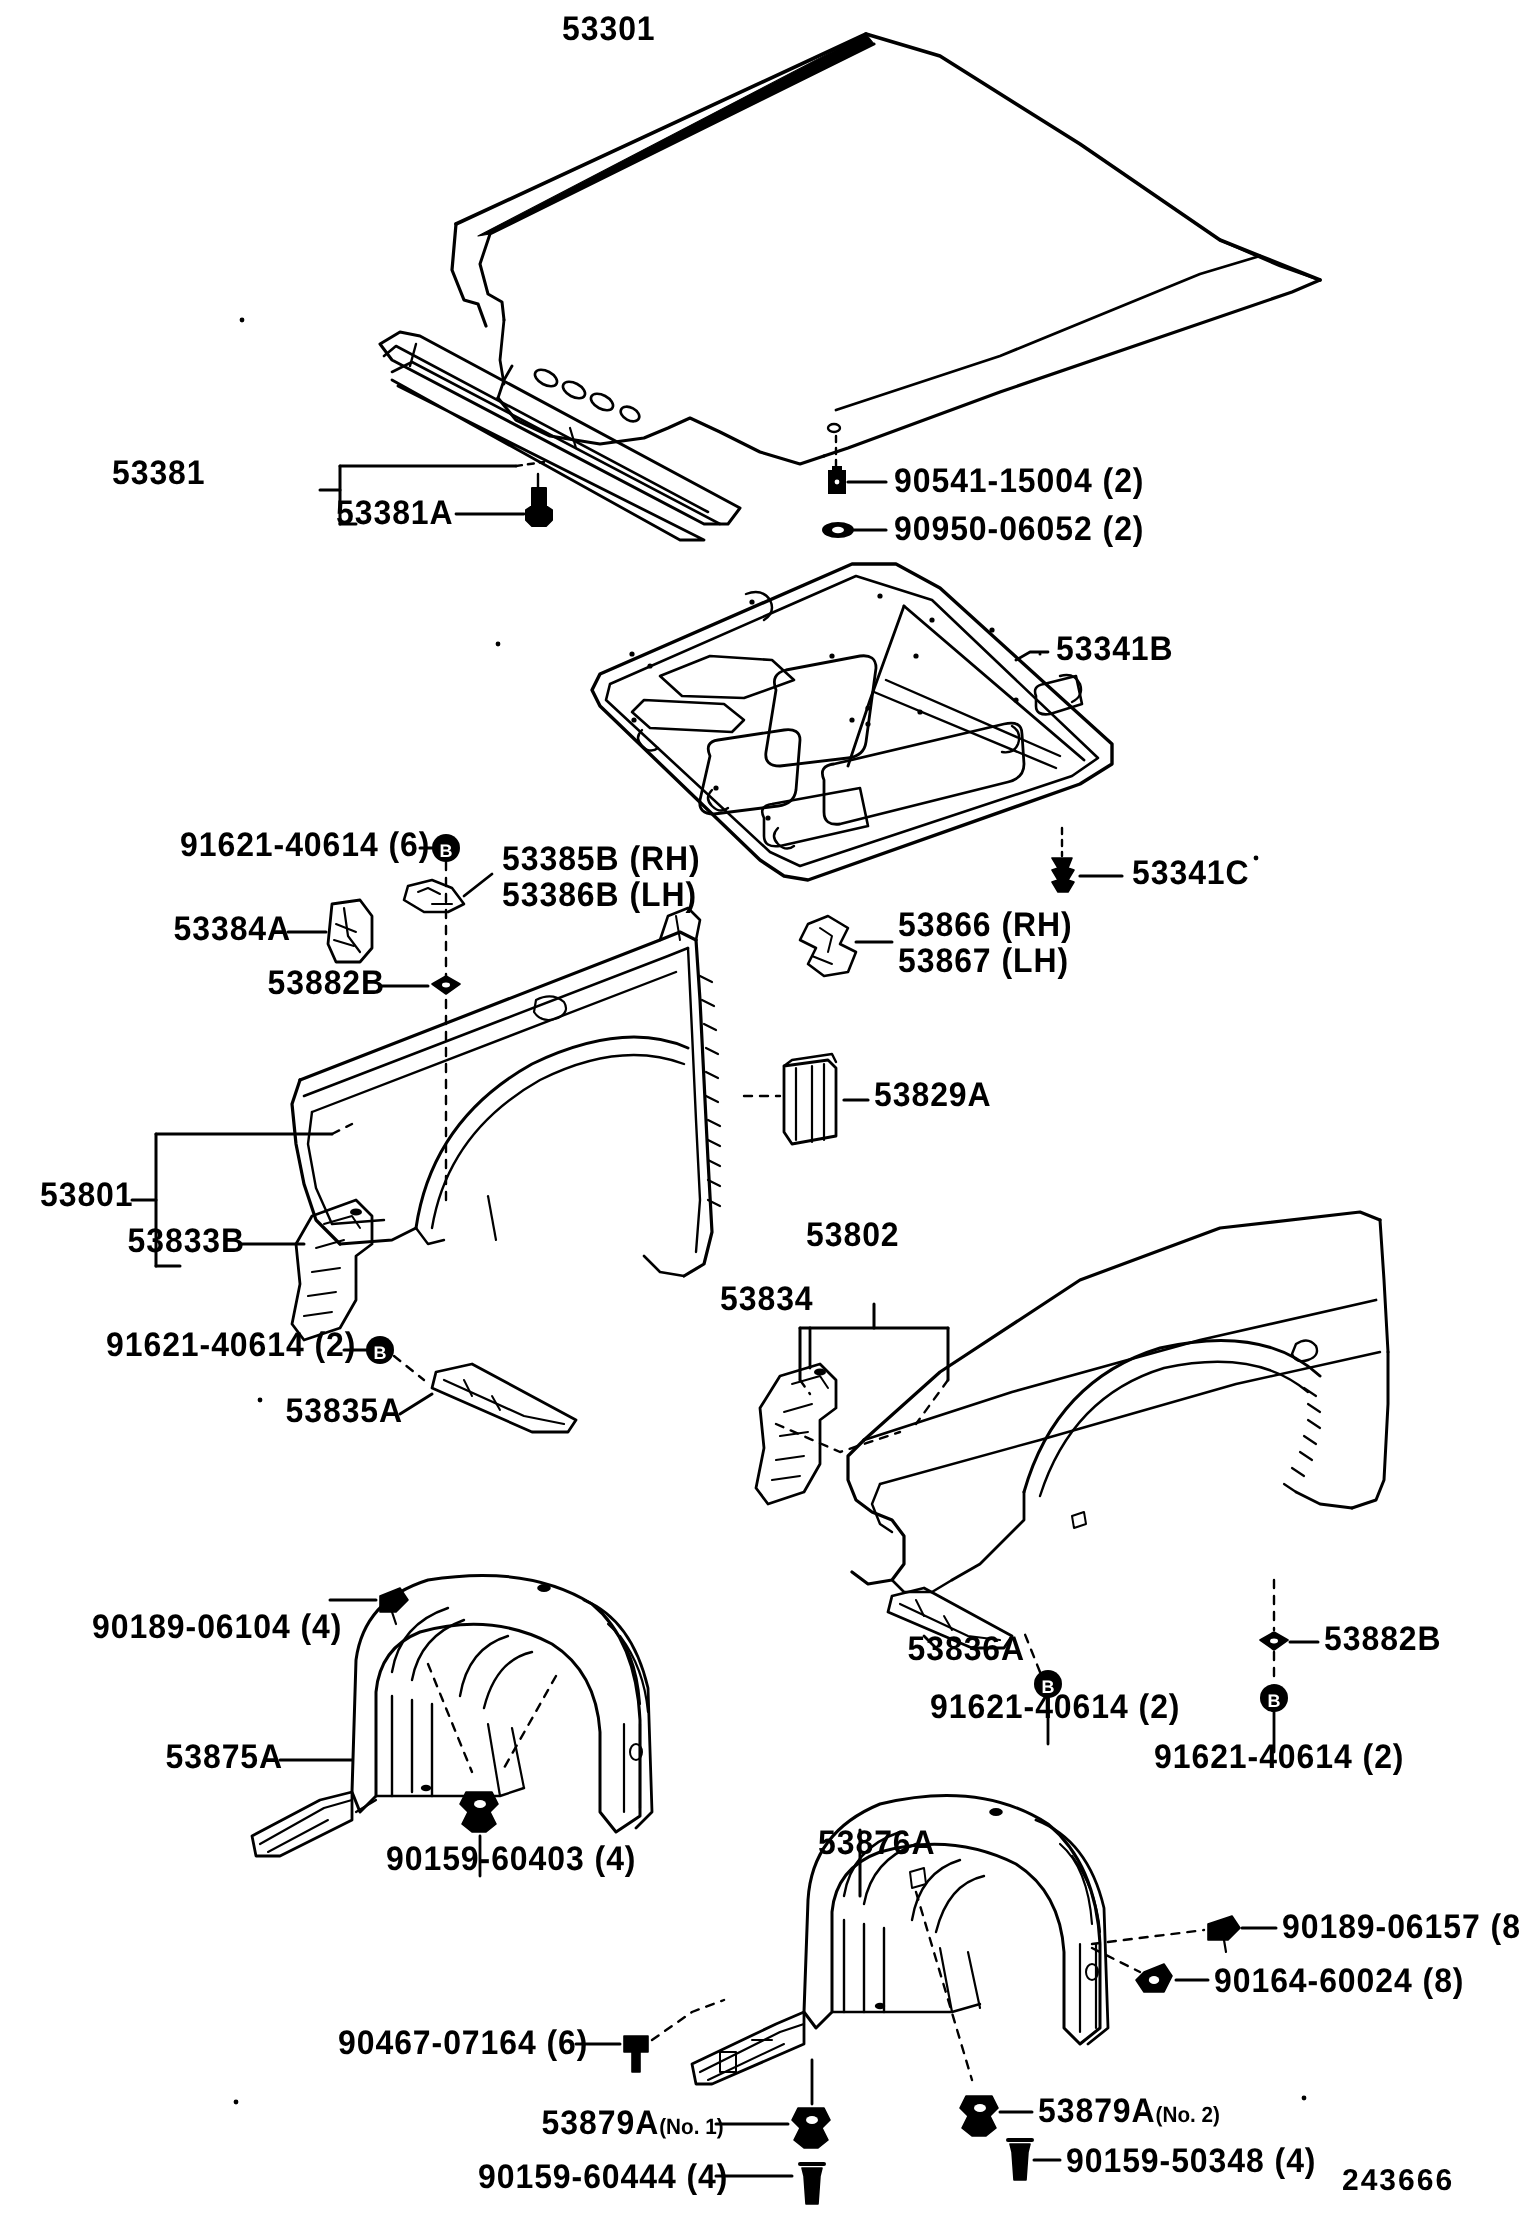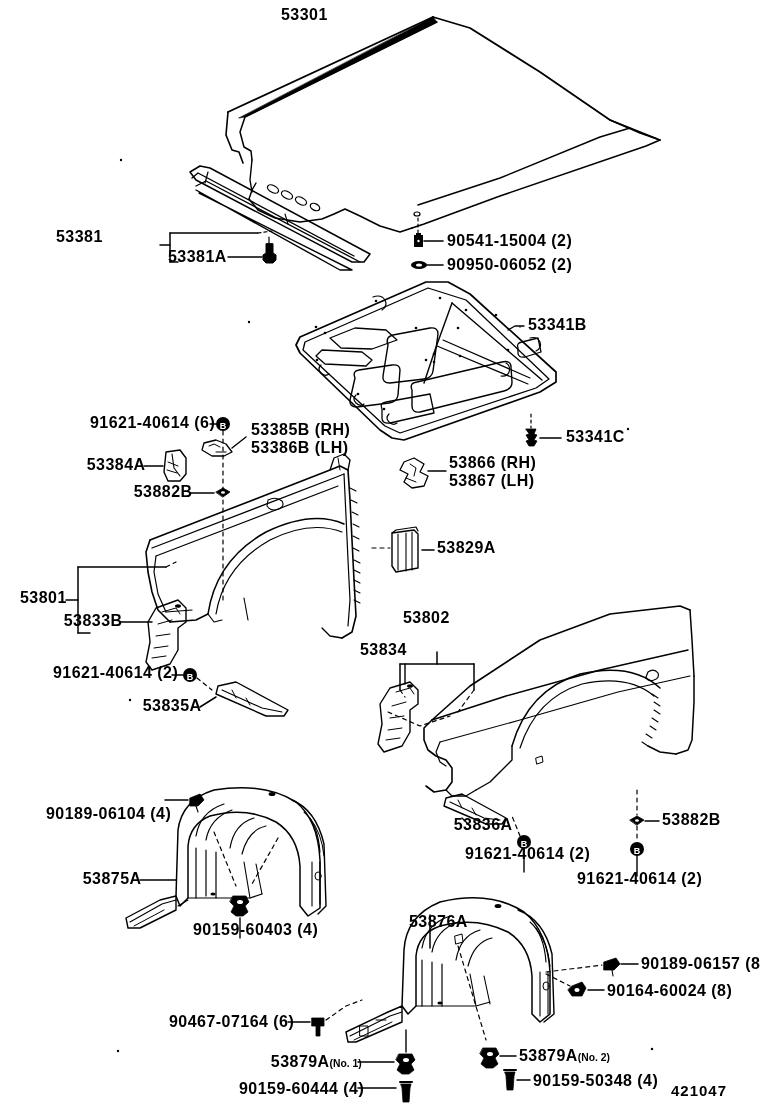--- a/index.html
+++ b/index.html
@@ -578,15 +578,15 @@
   </div>
 
   <div class="lbl r" style="left: 265.011px; top: 1053px;">
     <span>53879A</span><span class="sm">(No. 1)</span>
   </div>
 
   <div class="lbl" style="left:533px;top:1072px;">90159-50348 (4)</div>
 
   <div class="lbl r" style="left: 230.774px; top: 1080px;">90159-60444 (4)</div>
 
-  <div class="diagno" style="left:671px;top:1082px;">421047</div>
+  <div class="diagno" style="left:671px;top:1082px;">243666</div>
 
 </div>
 
 </body></html>

